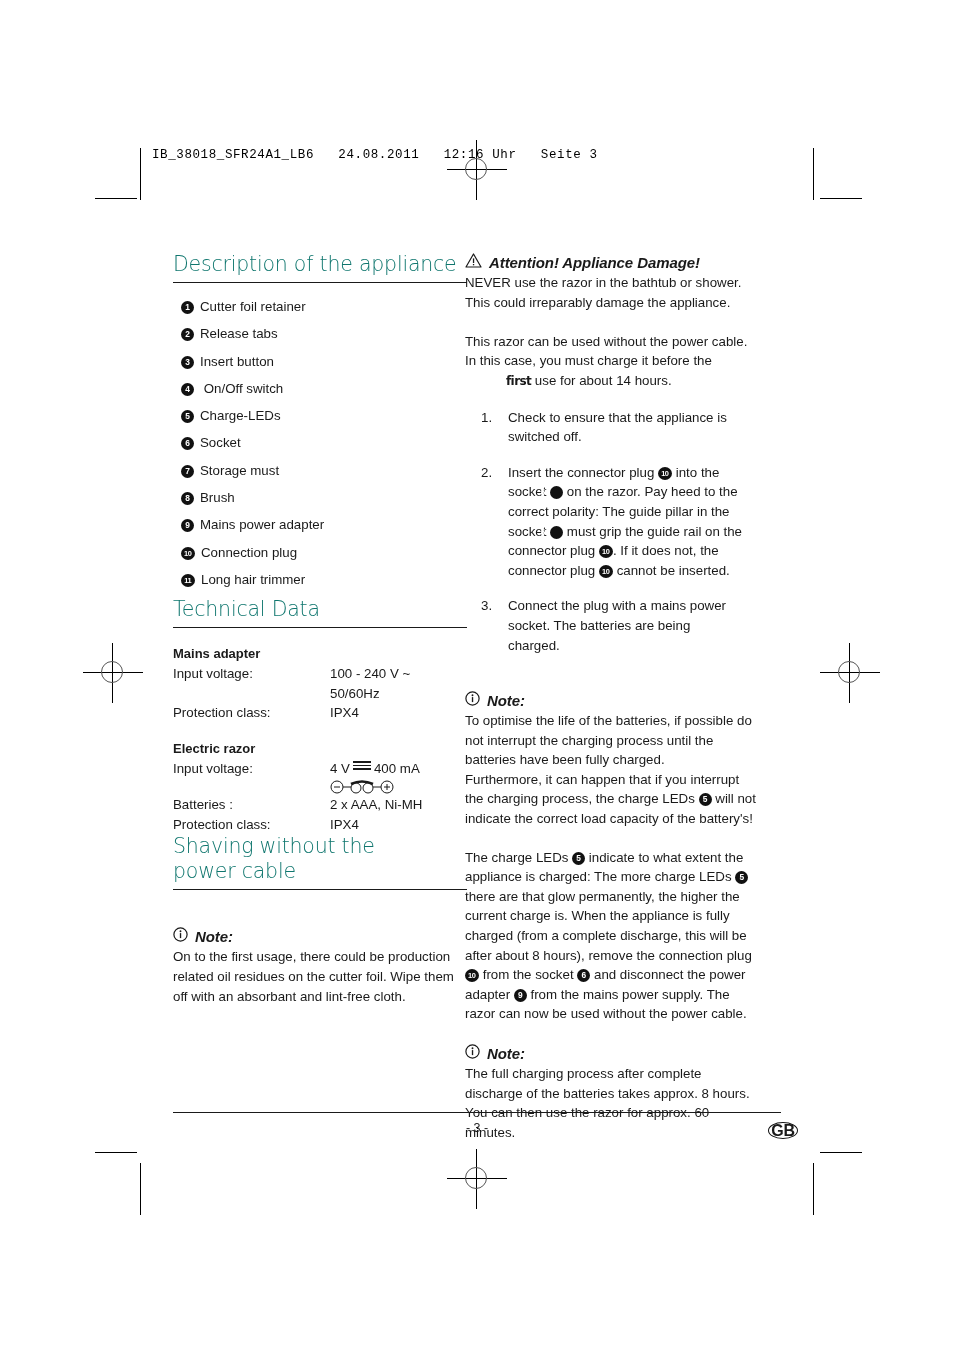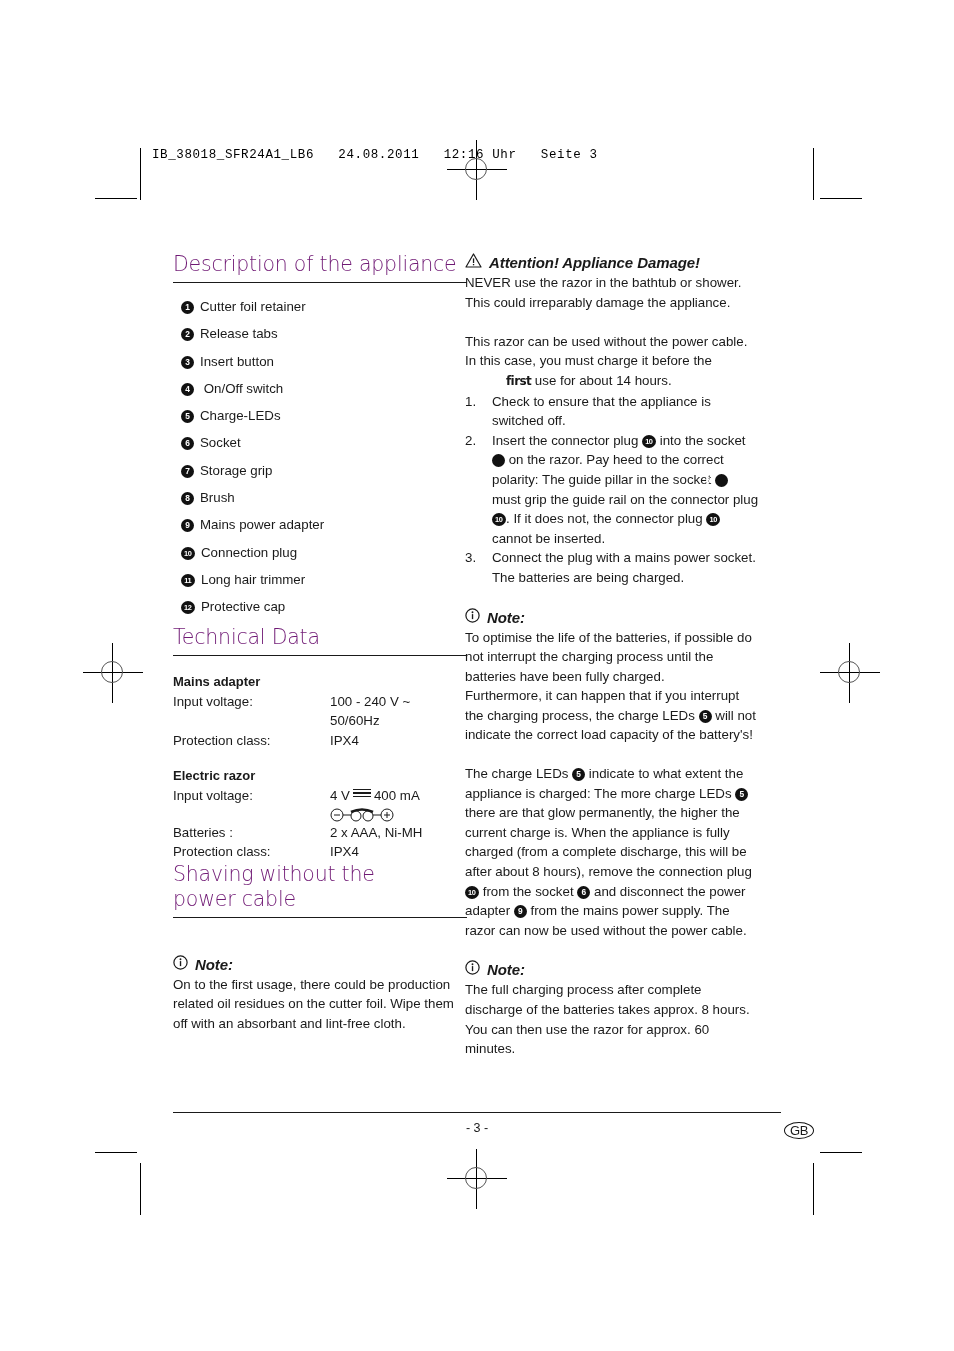--- a/index.html
+++ b/index.html
@@ -62,21 +62,21 @@
   
   h1.sec {
     font-family: "DejaVu Sans", sans-serif;
     font-weight: 300;
     font-size: 20.5px;
     line-height: 1.22;
     letter-spacing: -0.2px;
     margin: 0;
     padding: 0 0 5px 0;
     border-bottom: 1.3px solid #1a1a1a;
-    color: #701a75;
+    color: #0f766e;
   }
   .sec-gap-top { margin-top: 34px; }
 
   .subhead {
     font-size: 13px;
     font-weight: bold;
     margin: 0;
     padding: 0;
     line-height: 1.62;
   }
@@ -177,21 +177,21 @@
 
   ol.steps {
     list-style: none;
     margin: 0; padding: 0;
   }
   ol.steps li {
     font-size: 13.3px;
     line-height: 19.6px;
     padding-left: 27px;
     text-indent: -27px;
-    margin: 0;
+    margin: 16px;
   }
   ol.steps li .sn { display: inline-block; width: 27px; text-indent: 0; }
 
   .block-gap { height: 19px; }
 
   
   .footer-rule {
     position: absolute;
     left: 173px; top: 1112px;
     width: 608px; height: 1.3px;
@@ -200,26 +200,26 @@
   .folio {
     position: absolute;
     left: 173px; top: 1121px;
     width: 608px;
     text-align: center;
     font-size: 12.5px;
     color: #1a1a1a;
   }
   .lang-badge {
     position: absolute;
-    left: 784px; top: 1122px;
+    left: 768px; top: 1122px;
     width: 30px; height: 17px;
     border: 1.4px solid #111;
     border-radius: 50%;
-    font-size: 13px;
-    font-weight: normal;
+    font-size: 16px;
+    font-weight: bold;
     text-align: center;
     line-height: 15px;
     letter-spacing: -0.3px;
     box-sizing: border-box;
   }
 </style>
 </head>
 <body>
 
 <div class="mark mark-v" style="left:140px; top:148px; height:52px;"></div>
@@ -260,26 +260,25 @@
 
     <h1 class="sec">Description of the appliance</h1>
 
     <ul class="desc">
       <li><span class="cnum">1</span><span class="lbl">Cutter foil retainer</span></li>
       <li><span class="cnum">2</span><span class="lbl">Release tabs</span></li>
       <li><span class="cnum">3</span><span class="lbl">Insert button</span></li>
       <li><span class="cnum">4</span><span class="lbl"> On/Off switch</span></li>
       <li><span class="cnum">5</span><span class="lbl">Charge-LEDs</span></li>
       <li><span class="cnum">6</span><span class="lbl">Socket</span></li>
-      <li><span class="cnum">7</span><span class="lbl">Storage grip</span></li>
+      <li><span class="cnum">7</span><span class="lbl">Storage must</span></li>
       <li><span class="cnum">8</span><span class="lbl">Brush</span></li>
       <li><span class="cnum">9</span><span class="lbl">Mains power adapter</span></li>
       <li><span class="cnum wide">10</span><span class="lbl">Connection plug</span></li>
       <li><span class="cnum wide">11</span><span class="lbl">Long hair trimmer</span></li>
-      <li><span class="cnum wide">12</span><span class="lbl">Protective cap</span></li>
     </ul>
 
     <h1 class="sec sec-gap-top">Technical Data</h1>
 
     <table class="tech">
       <tbody>
           <tr>
         <td class="k pad-top" colspan="2"><span class="subhead">Mains adapter</span></td>
       </tr>
       <tr>

